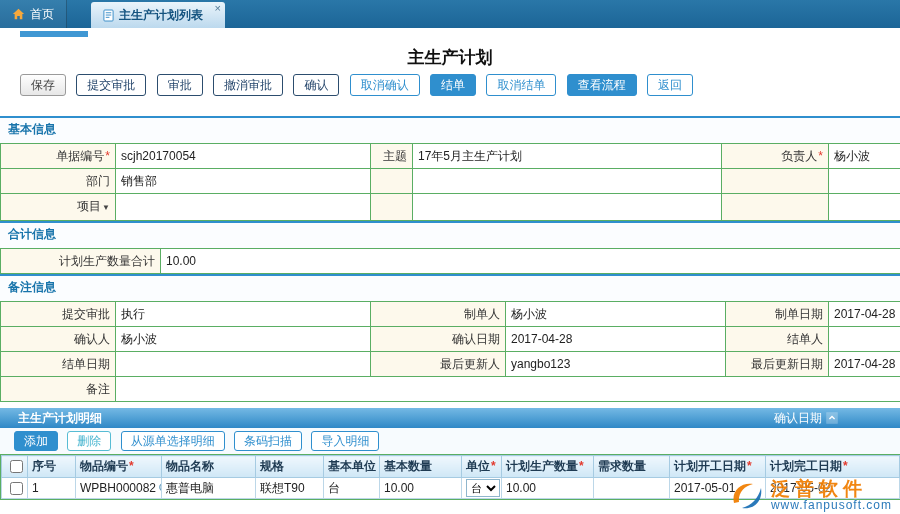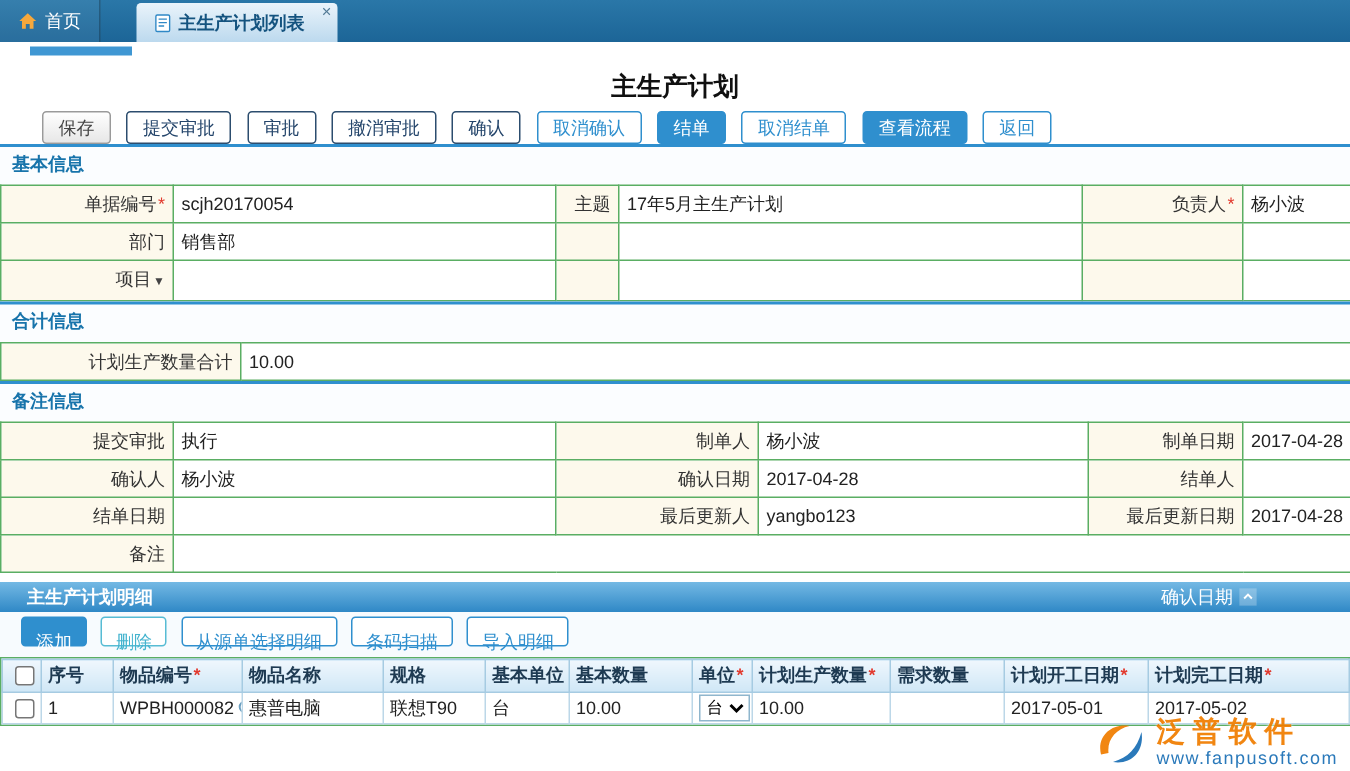--- a/index.html
+++ b/index.html
@@ -17,21 +17,21 @@
   .tabbar{height:28px;background:linear-gradient(#2a77a8,var(--tabbar-bg));display:flex;align-items:flex-end;gap:24px;}
   .tab{display:flex;align-items:center;gap:5px;height:26px;padding:0 12px;cursor:pointer;font-size:12px;}
   .tab-home{color:#fff;background:rgba(255,255,255,0.06);border-right:1px solid rgba(0,0,0,0.25);height:28px;}
   .tab-active{position:relative;background:linear-gradient(#eaf4fb,#bcd9ee);color:#14537f;font-weight:bold;
     border-radius:3px 3px 0 0;padding-right:22px;}
   .tab-close{position:absolute;top:1px;right:4px;font-size:11px;font-weight:normal;color:#527a96;line-height:11px;cursor:pointer;}
   .ind-strip{height:14px;background:#fff;}
   .ind{width:68px;height:6px;background:#3f97d3;margin:3px 0 0 20px;}
   
   .page-title{text-align:center;font-size:17px;font-weight:bold;color:#101010;margin:2px 0 6px;line-height:21px;}
-  .toolbar{padding-left:28px;margin-bottom:0;}
+  .toolbar{padding-left:20px;margin-bottom:20px;}
   .btn{display:inline-block;height:22px;line-height:20px;padding:0 10px;font-size:12px;border-radius:3px;
     margin-right:7px;cursor:pointer;background:#fff;font-family:inherit;}
   .btn-gray{border:1px solid #9a9a9a;color:#444;background:linear-gradient(#fefefe,#e7e7e7);}
   .btn-navy{border:1px solid #2c4d6e;color:#24456b;}
   .btn-outline{border:1px solid var(--accent-blue);color:var(--accent-blue);}
   .btn-solid{border:1px solid var(--accent-blue);background:var(--accent-blue);color:#fff;}
   .btn-teal{border:1px solid #57bcd4;color:#45b4cf;}
   
   .sec-hd{border-top:2px solid var(--accent-blue);background:#fbfdff;color:var(--section-title);
     font-weight:bold;font-size:12px;padding:3px 8px 5px;}
@@ -42,21 +42,21 @@
   .mb8{} .mb6{margin-bottom:6px;}
   .req{color:#e23a2e;margin-left:1px;}
   .dd-arrow{font-size:8px;color:#444;margin-left:1px;}
   td.note-cell{height:48px;line-height:48px;}
   
   .detail-bar{height:20px;line-height:20px;background:linear-gradient(#74b9e4,#2f88c6);color:#fff;
     font-size:12px;font-weight:bold;padding:0 18px;position:relative;}
   .collapse{position:absolute;right:62px;top:0;height:20px;display:flex;align-items:center;gap:4px;
     font-weight:normal;cursor:pointer;color:#fff;}
   .detail-toolbar{background:#f7fbfe;padding:3px 0 3px 14px;}
-  .btn-sm{height:20px;line-height:18px;padding:7px 9px;margin-right:6px;}
+  .btn-sm{height:20px;line-height:18px;padding:0 9px;margin-right:6px;}
   .grid-wrap{border:1px solid var(--border-green);}
   table.grid{border-collapse:collapse;table-layout:fixed;width:898px;font-size:12px;}
   table.grid th{background:linear-gradient(#eff7fd,#cfe7f6);border:1px solid #a6cbe2;height:22px;
     font-weight:bold;color:#1e3a52;padding:0 4px;white-space:nowrap;overflow:hidden;text-align:left;}
   table.grid td{border:1px solid #bcd7e8;height:21px;padding:0 4px;background:#fff;white-space:nowrap;overflow:hidden;}
   .cb-col{text-align:center !important;}
   .unit-select{width:34px;height:18px;font-size:11px;border:1px solid #8fb6cd;background:#fff;vertical-align:middle;}
   .lookup{vertical-align:middle;margin-left:2px;cursor:pointer;}
   
   .watermark{position:absolute;right:8px;bottom:2px;display:flex;align-items:center;gap:6px;

